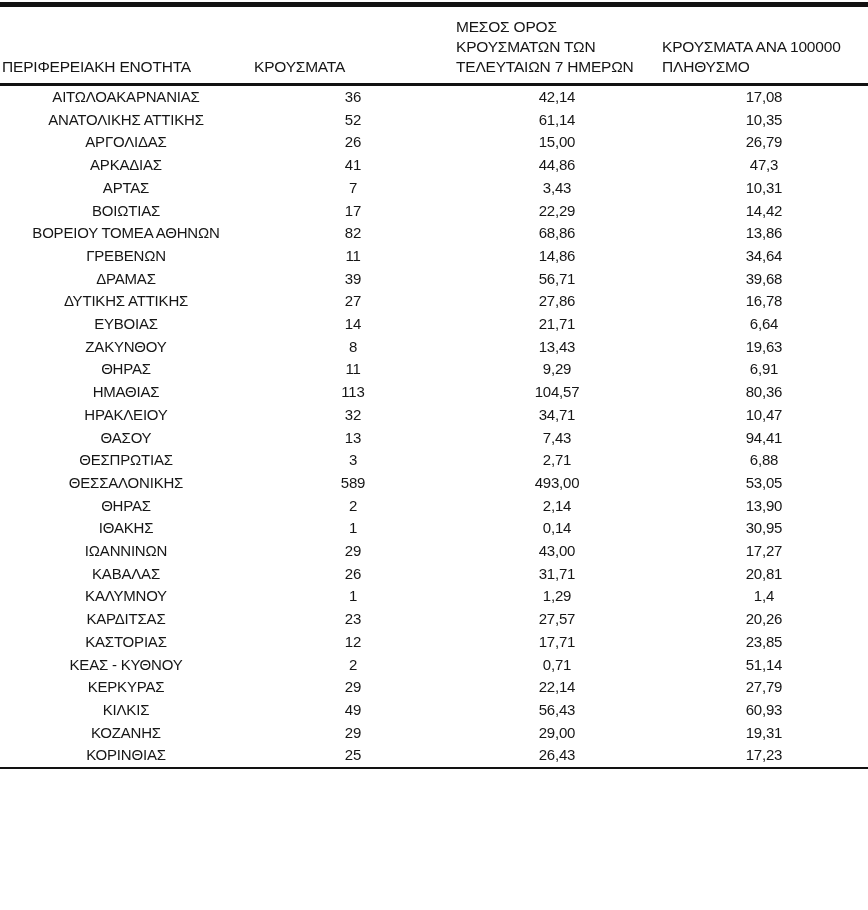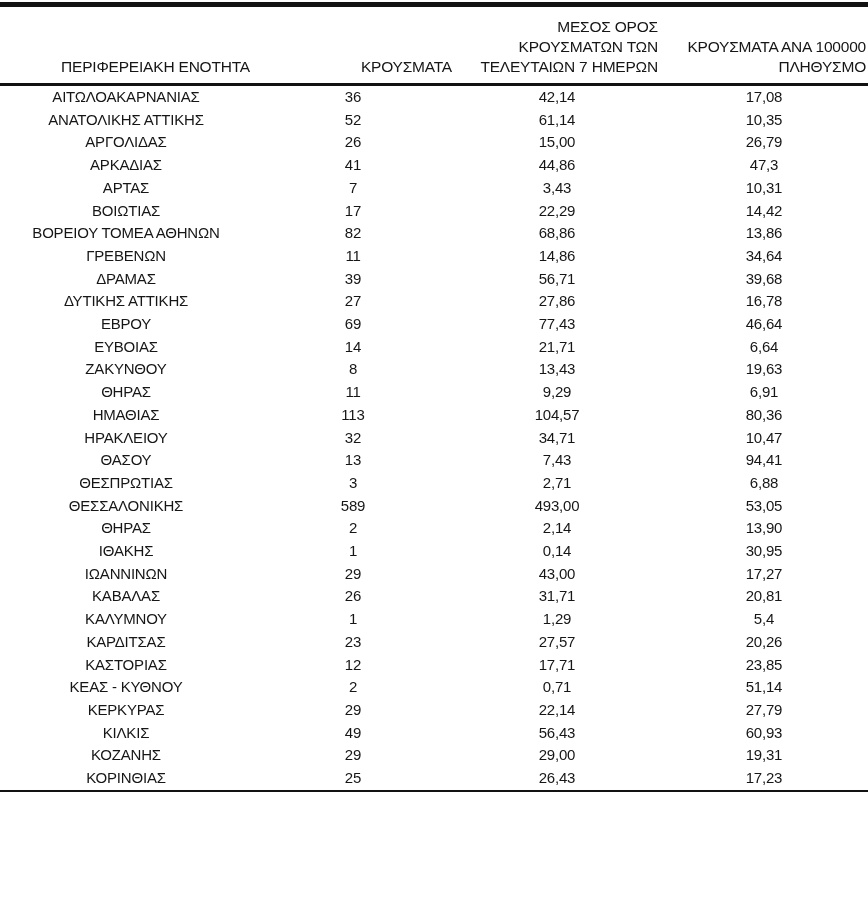--- a/index.html
+++ b/index.html
@@ -26,21 +26,21 @@
   }
   col.c1 { width: 252px; }
   col.c2 { width: 202px; }
   col.c3 { width: 206px; }
   col.c4 { width: 208px; }
 
   thead th {
     box-sizing: border-box;
     height: 80px;
     vertical-align: bottom;
-    text-align: right;
+    text-align: left;
     font-weight: normal;
     font-size: 15.5px;
     line-height: 20px;
     letter-spacing: -0.2px;
     padding: 0 2px 6px 2px;
     white-space: pre-line;
     border-bottom: 3px solid #121212;
   }
 
   tbody td {
@@ -145,26 +145,20 @@
   </tr>
 
   <tr>
     <td>ΔΥΤΙΚΗΣ ΑΤΤΙΚΗΣ</td>
     <td>27</td>
     <td>27,86</td>
     <td>16,78</td>
   </tr>
 
 
-  <tr>
-    <td>ΕΒΡΟΥ</td>
-    <td>69</td>
-    <td>77,43</td>
-    <td>46,64</td>
-  </tr>
 
   <tr>
     <td>ΕΥΒΟΙΑΣ</td>
     <td>14</td>
     <td>21,71</td>
     <td>6,64</td>
   </tr>
 
 
   <tr>
@@ -241,21 +235,21 @@
     <td>ΚΑΒΑΛΑΣ</td>
     <td>26</td>
     <td>31,71</td>
     <td>20,81</td>
   </tr>
 
   <tr>
     <td>ΚΑΛΥΜΝΟΥ</td>
     <td>1</td>
     <td>1,29</td>
-    <td>5,4</td>
+    <td>1,4</td>
   </tr>
 
   <tr>
     <td>ΚΑΡΔΙΤΣΑΣ</td>
     <td>23</td>
     <td>27,57</td>
     <td>20,26</td>
   </tr>
 
   <tr>

